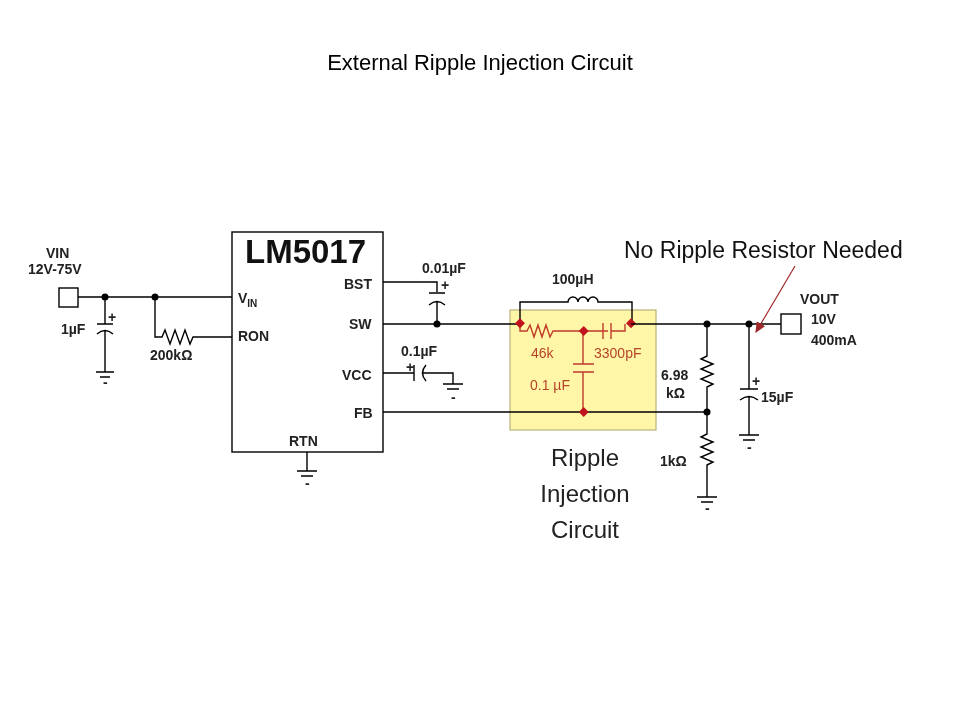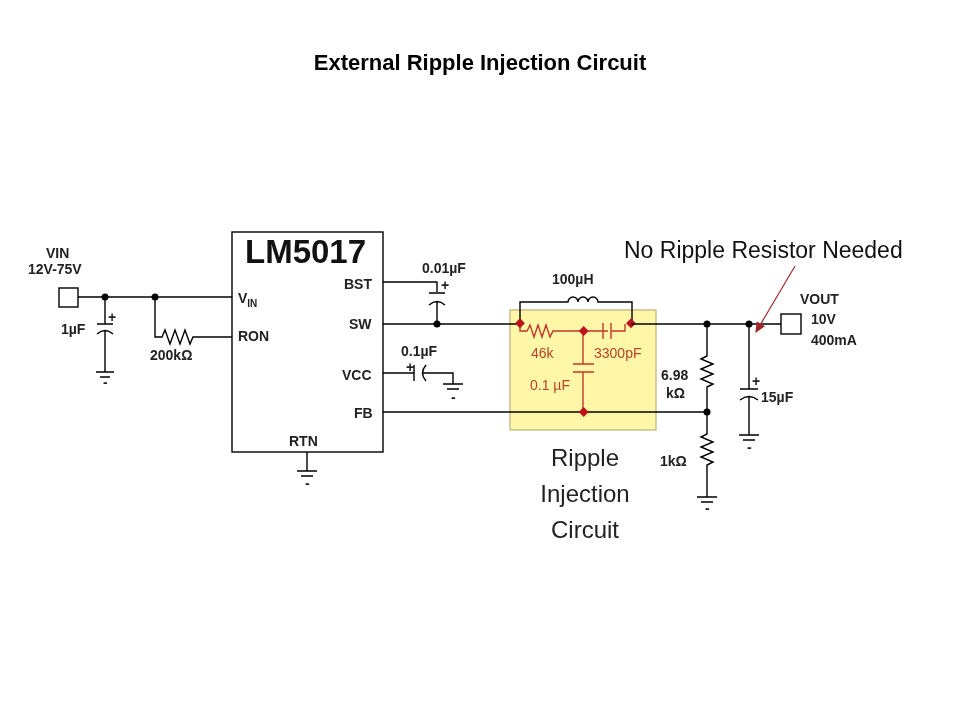--- a/index.html
+++ b/index.html
@@ -1,17 +1,17 @@
 <!DOCTYPE html>
 <html><head>
 <meta charset="utf-8">
 <style>
   html, body { margin: 0; padding: 0; background: #ffffff; }
   body { width: 960px; height: 720px; position: relative; overflow: hidden; font-family: "Liberation Sans", sans-serif; }
-  #title { position: absolute; left: 0; top: 50px; width: 960px; text-align: center; font-weight: bold; font-size: 22px; color: #000; }
+  #title { position: absolute; left: 0; top: 50px; width: 960px; text-align: center; font-weight: normal; font-size: 22px; color: #000; }
   svg#schematic { position: absolute; left: 0; top: 0; width: 960px; height: 720px; }
   .wire { stroke: #000; stroke-width: 1.4; fill: none; }
   .rwire { stroke: #c0392b; stroke-width: 1.4; fill: none; }
   .lbl { font-family: "Liberation Sans", sans-serif; font-weight: bold; font-size: 14px; fill: #222; }
   .pin { font-family: "Liberation Sans", sans-serif; font-weight: bold; font-size: 14px; fill: #222; }
   .rlbl { font-family: "Liberation Sans", sans-serif; font-size: 14px; fill: #b5432a; }
   .chip-name { font-family: "Liberation Sans", sans-serif; font-weight: bold; font-size: 33px; fill: #111; }
   .ann { font-family: "Liberation Sans", sans-serif; font-size: 23px; fill: #111; }
   .ann2 { font-family: "Liberation Sans", sans-serif; font-size: 24px; fill: #222; }
 </style>

